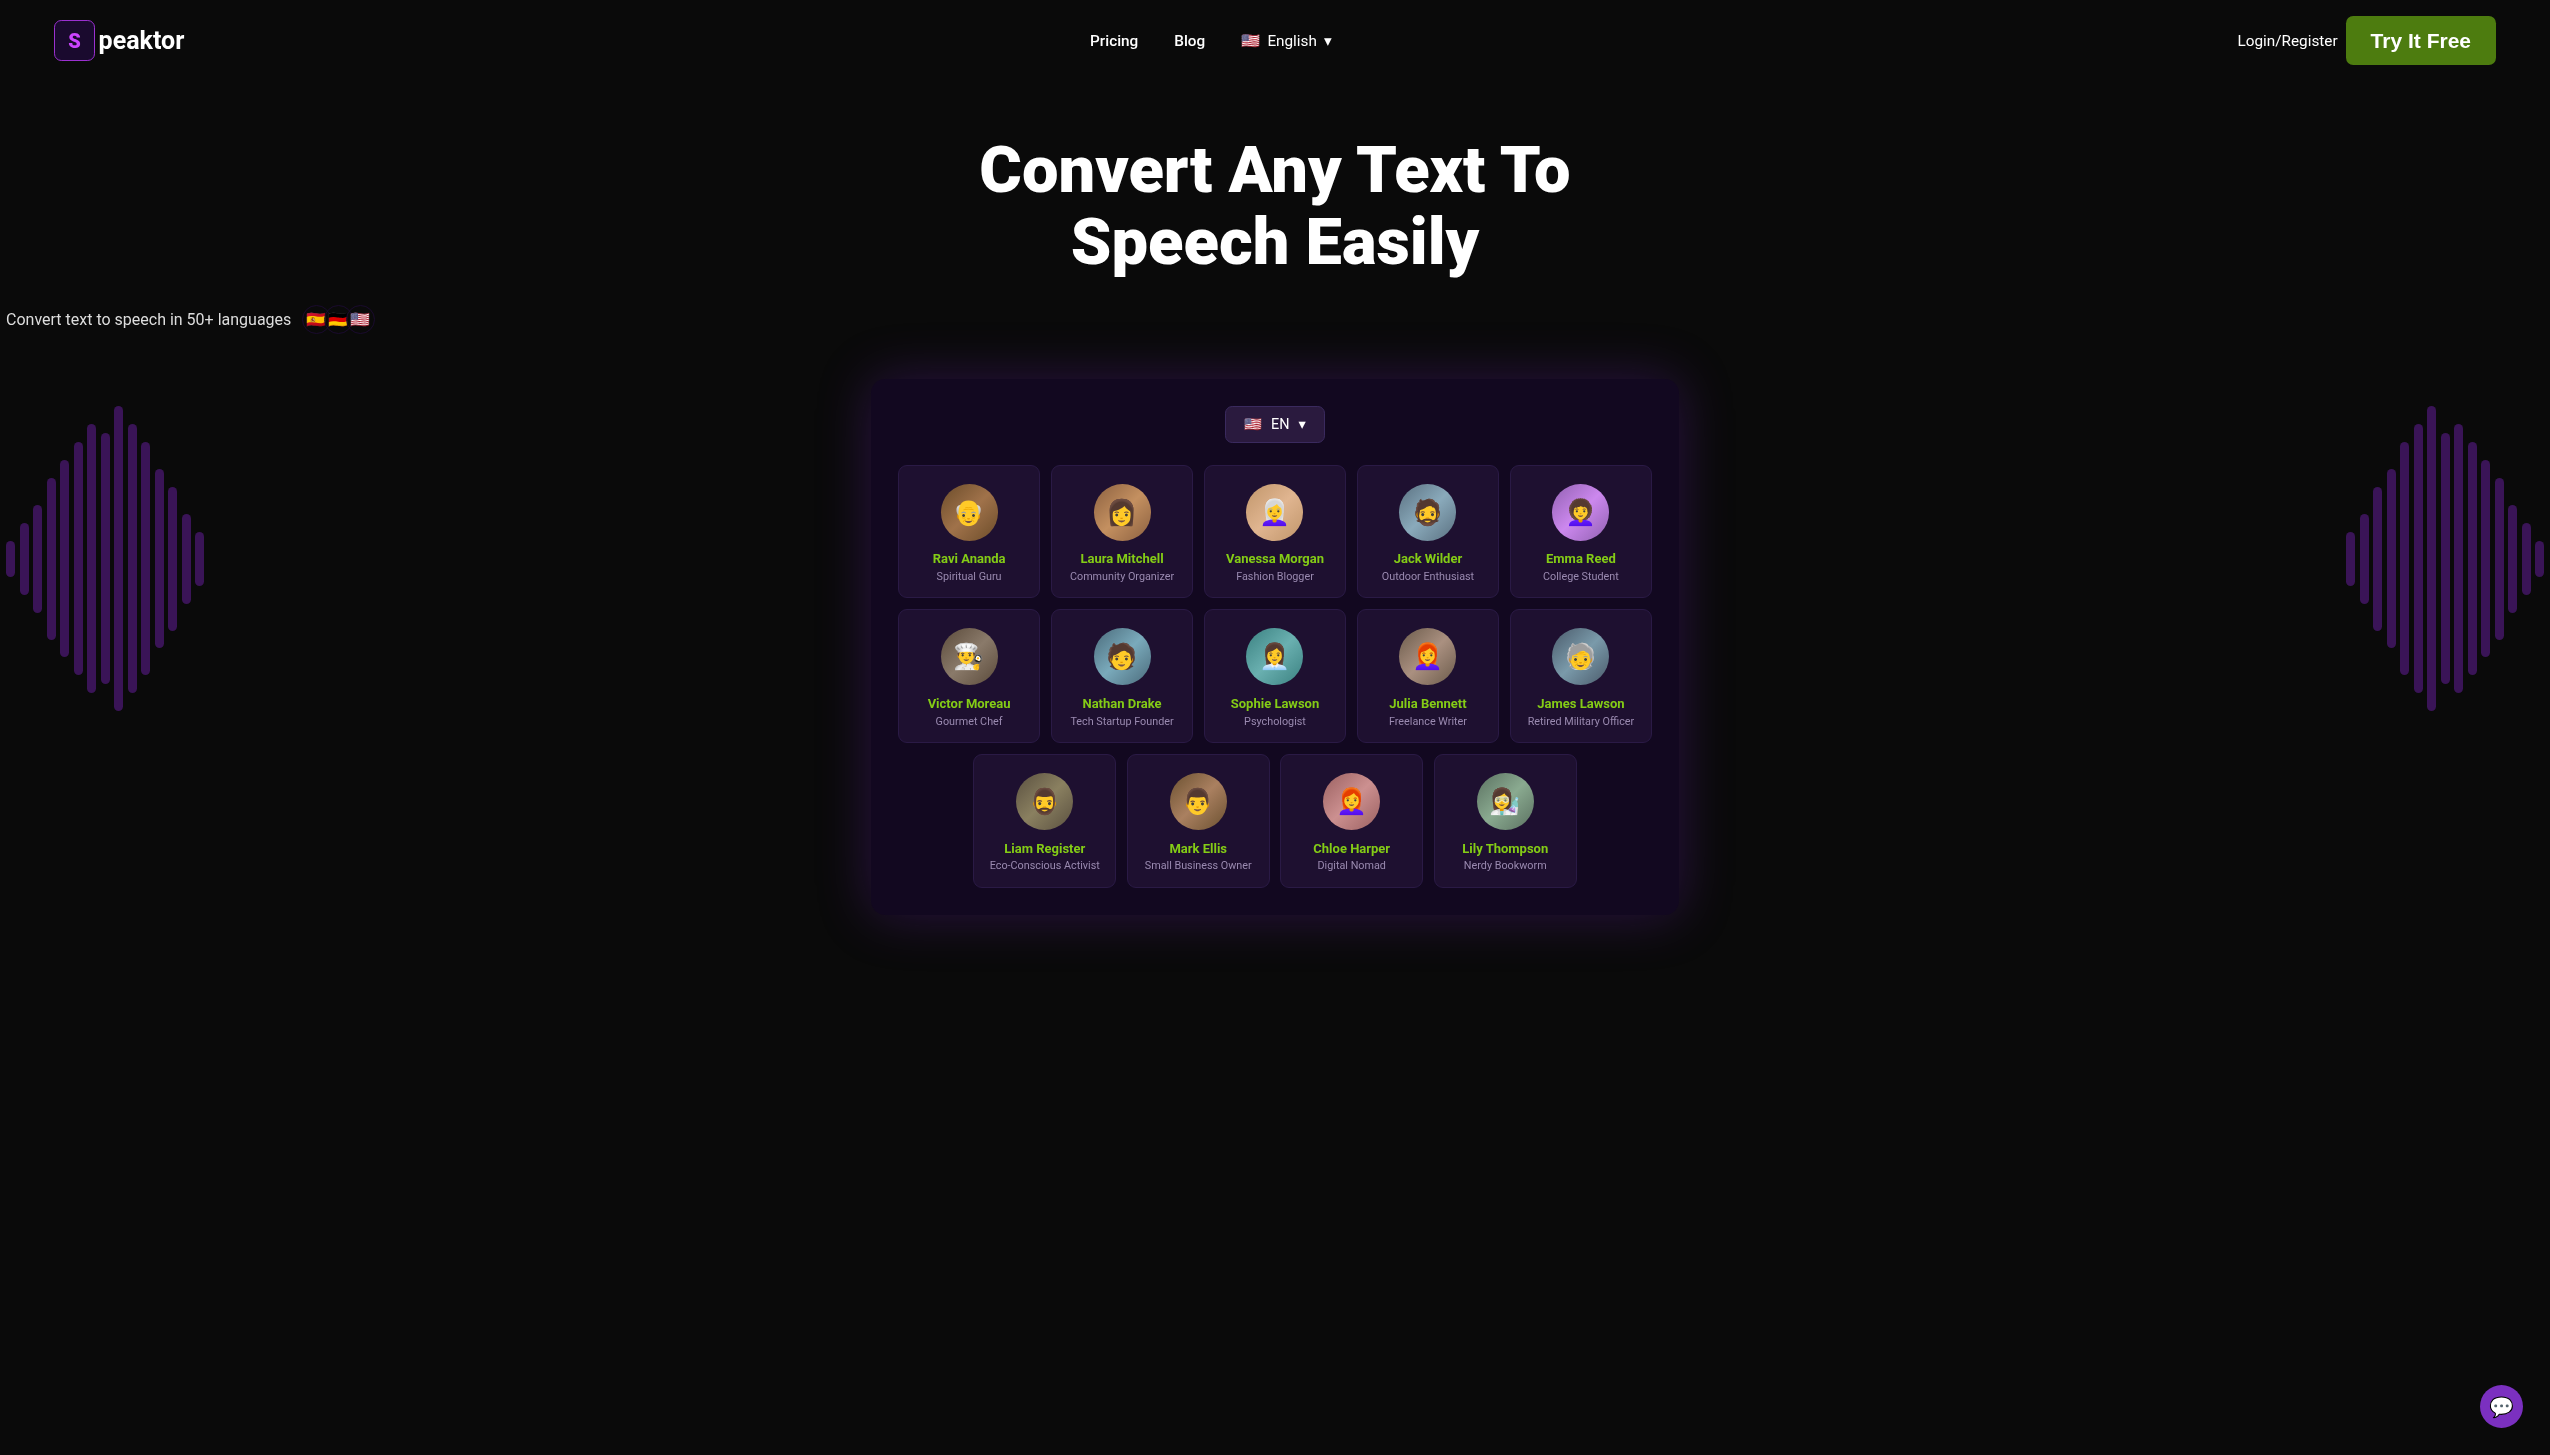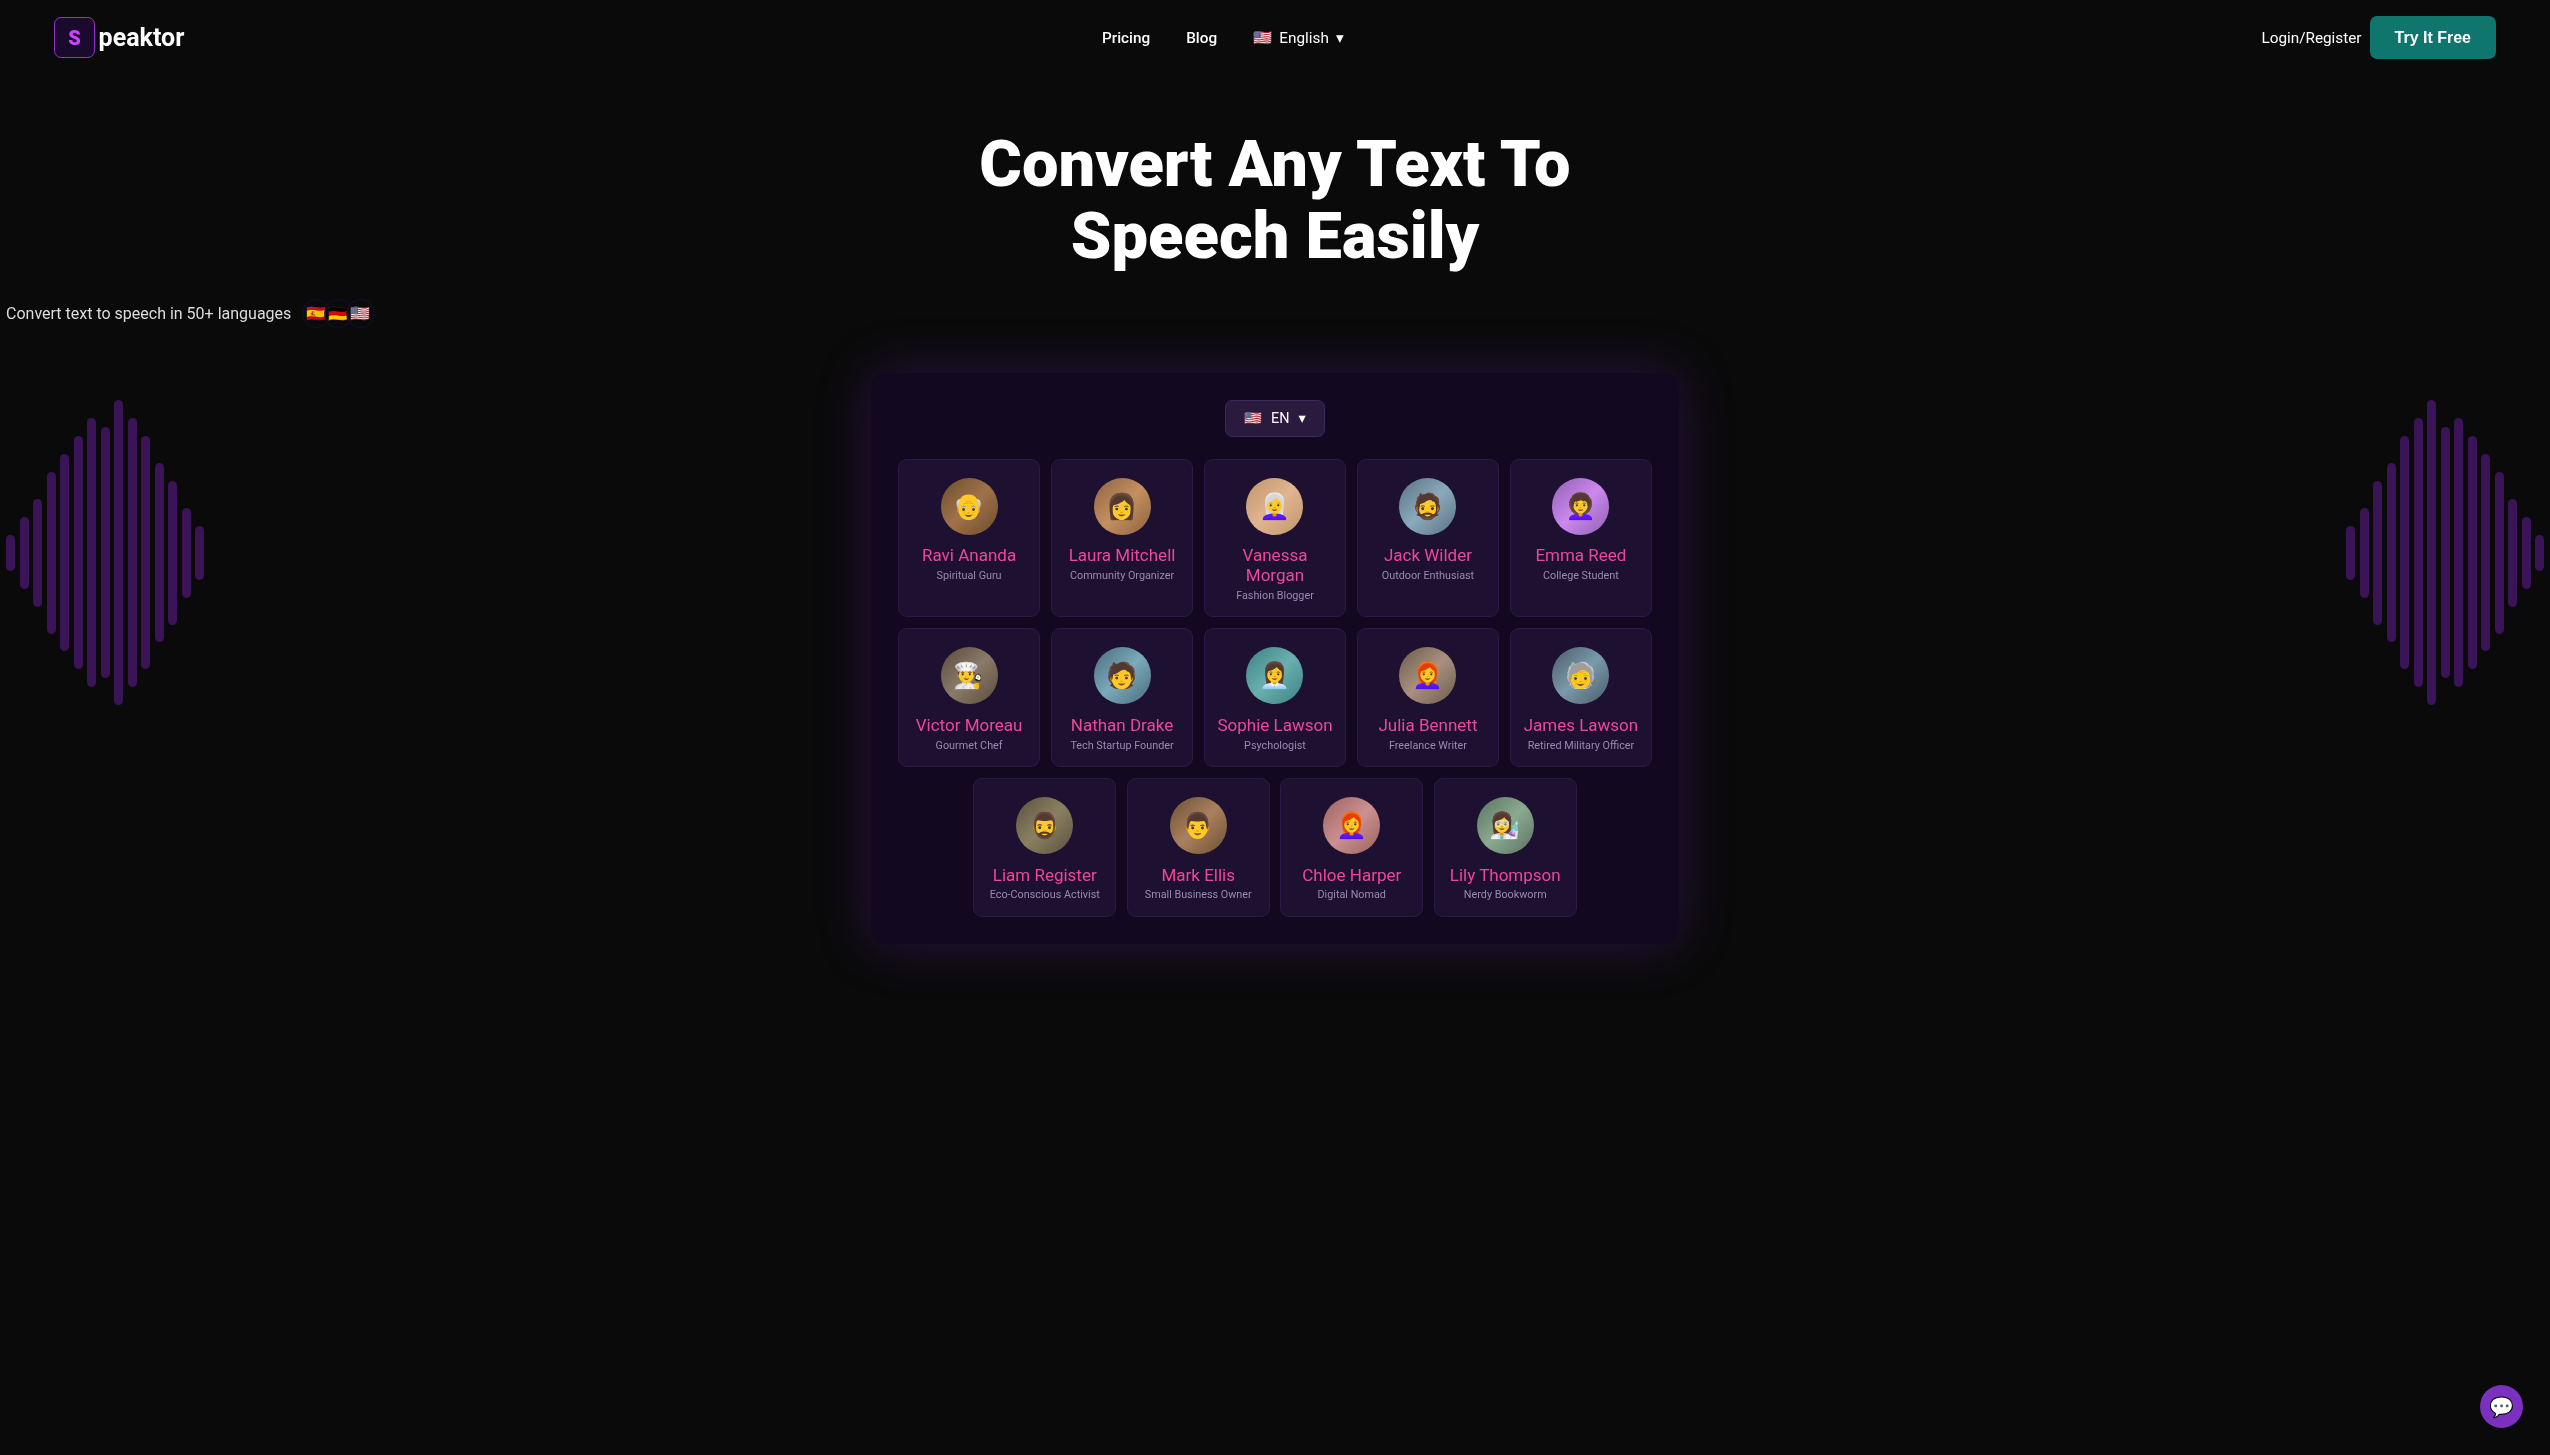--- a/index.html
+++ b/index.html
@@ -79,26 +79,26 @@
     }
 
     .login-link {
       color: #ffffff;
       font-size: 15.3px;
       cursor: pointer;
       text-decoration: none;
     }
 
     .try-btn {
-      background: #0f766e;
+      background: #4d7c0f;
       color: #ffffff;
       border: none;
       padding: 12.6px 25px;
       border-radius: 7.2px;
-      font-size: 16px;
+      font-size: 21px;
       font-weight: 600;
       cursor: pointer;
     }
 
     
     .hero {
       text-align: center;
       padding: 54px 6px 36px;
       position: relative;
     }
@@ -217,23 +217,23 @@
       margin: 0 auto 10.8px;
       overflow: hidden;
       background: #3a2a5e;
       display: flex;
       align-items: center;
       justify-content: center;
       font-size: 25px;
     }
 
     .voice-name {
-      font-size: 17px;
-      font-weight: 400;
-      color: #ec4899;
+      font-size: 13px;
+      font-weight: 700;
+      color: #84cc16;
       margin-bottom: 3.6px;
     }
 
     .voice-role {
       font-size: 10.8px;
       color: #9a8ab0;
     }
 
     
     .av-ravi { background: linear-gradient(135deg, #6b4c2a 0%, #a0724a 50%, #6b4c2a 100%); }

